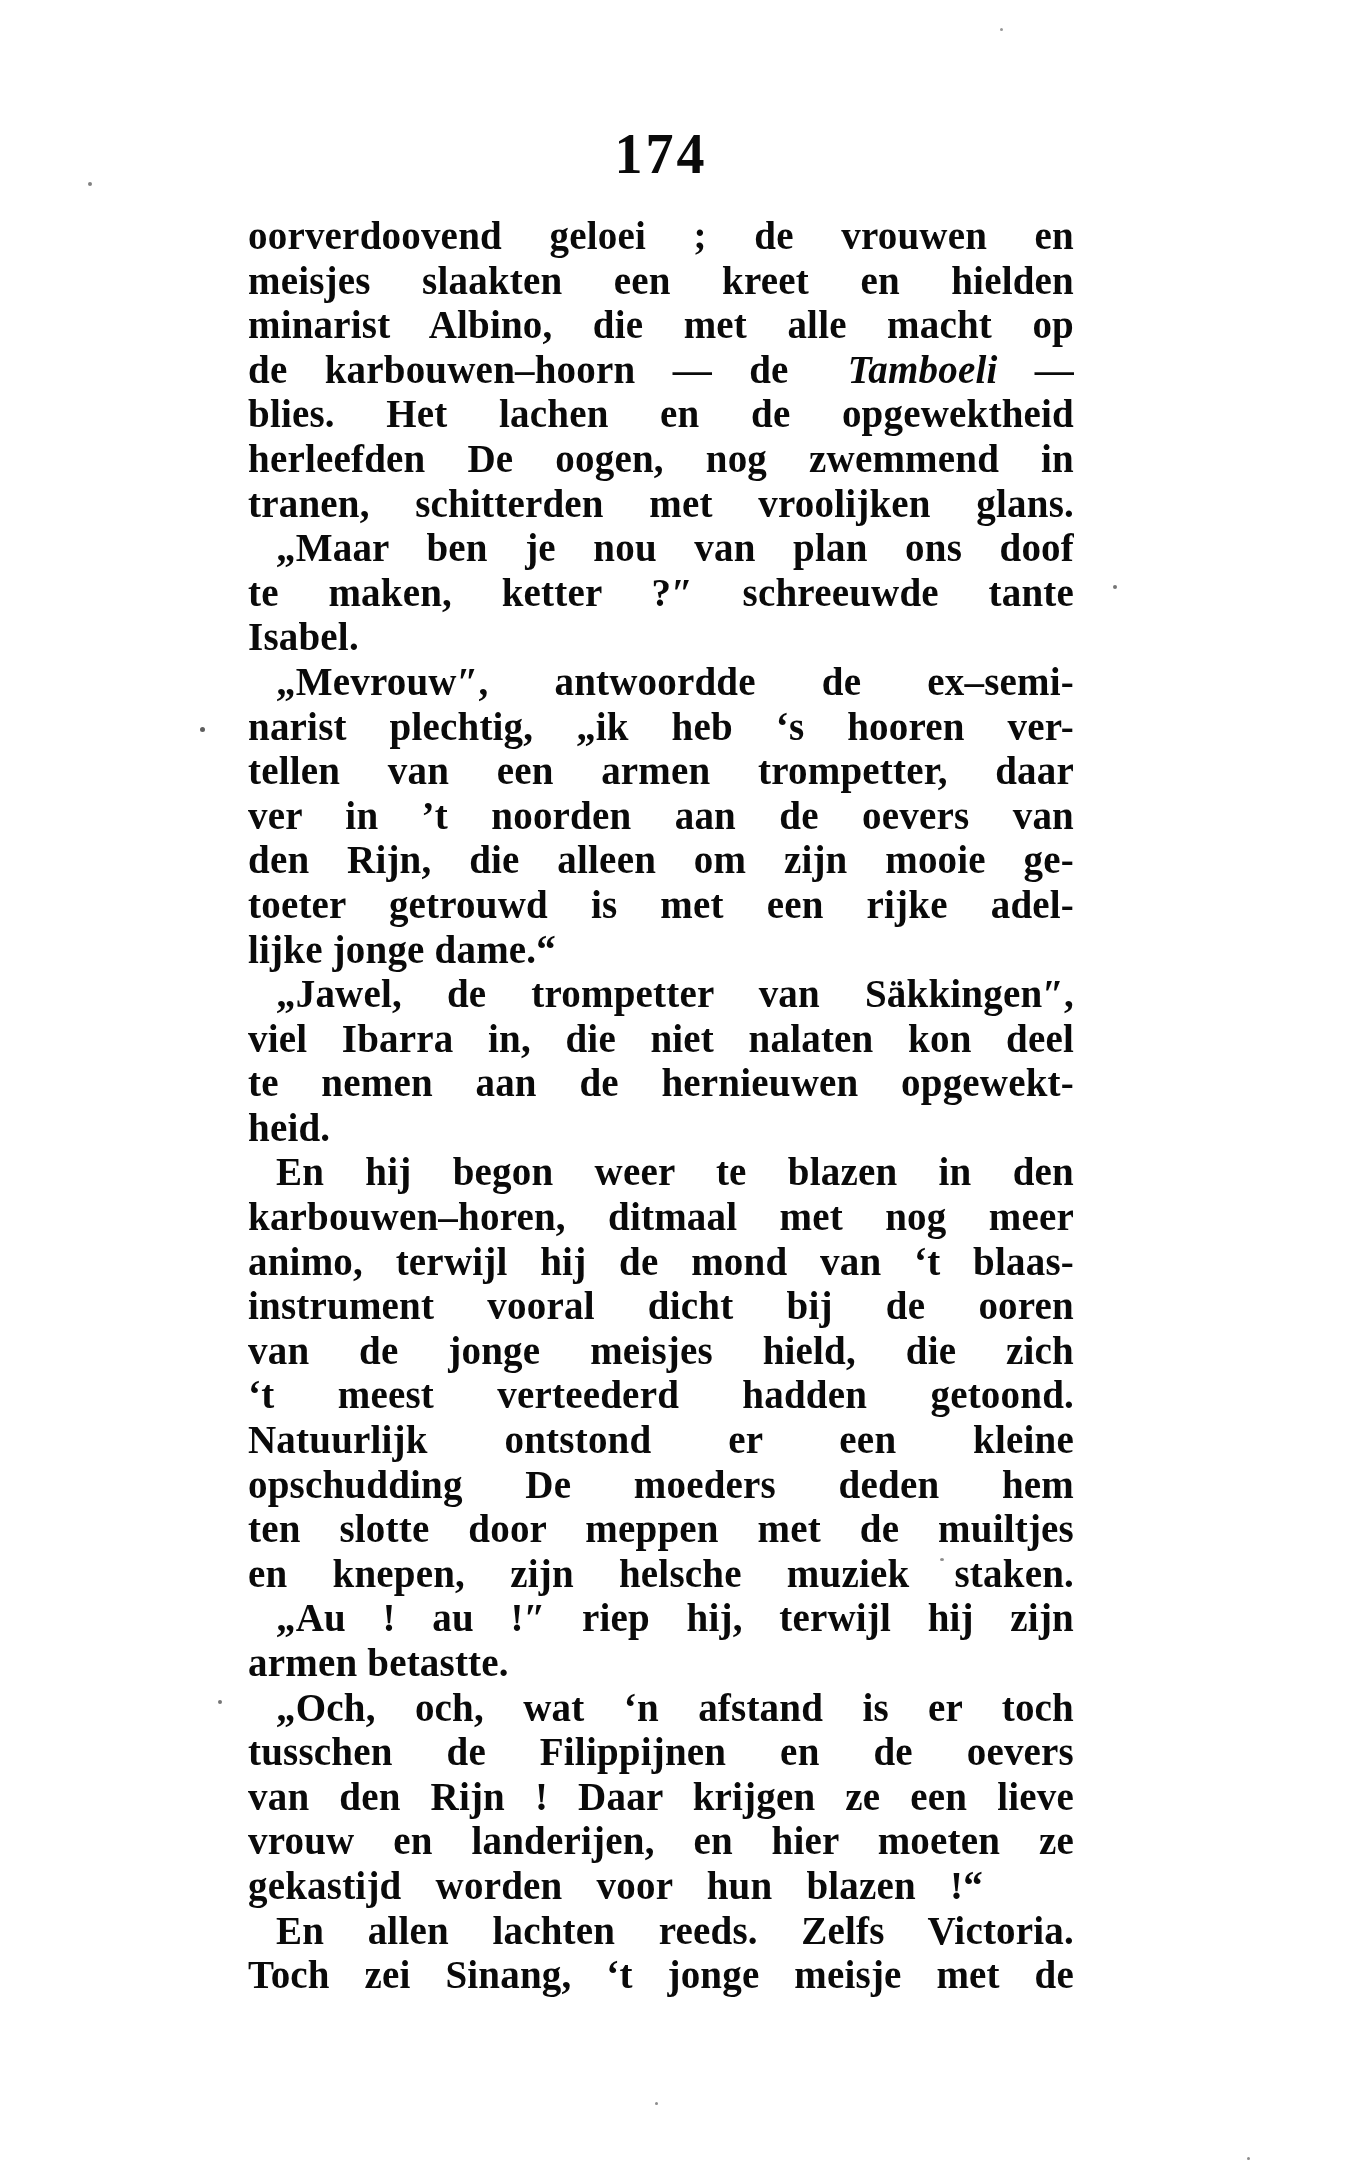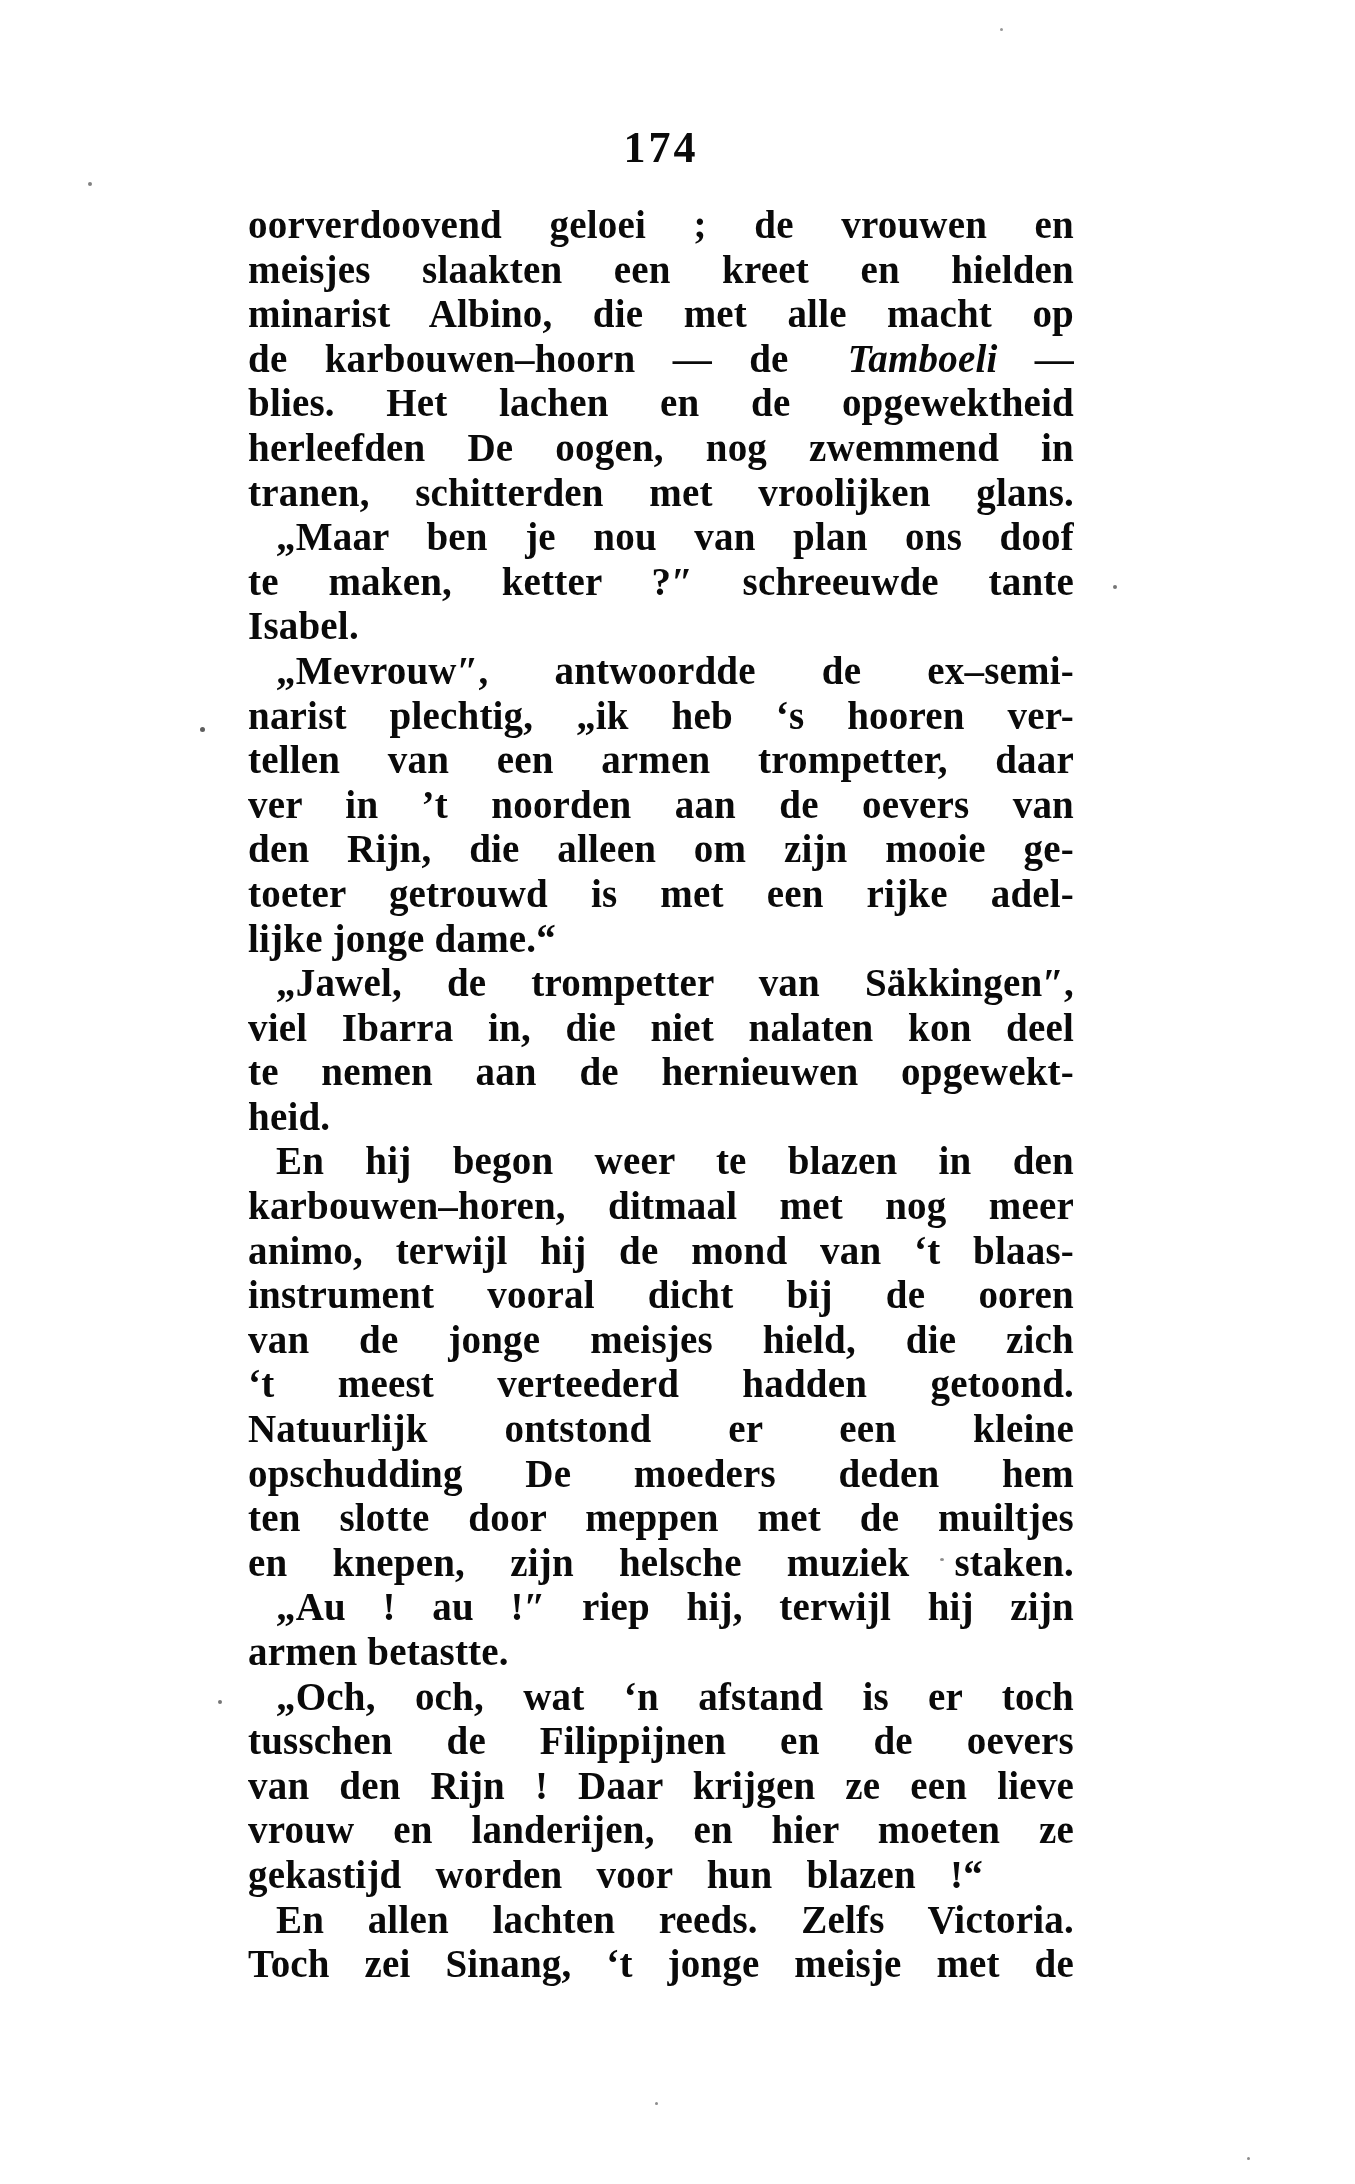--- a/index.html
+++ b/index.html
@@ -16,28 +16,28 @@
     font-family: "Liberation Serif", "DejaVu Serif", serif;
     color: #0a0a0a;
     -webkit-font-smoothing: antialiased;
   }
   .pagenum {
     position: absolute;
     left: 248px;
     top: 122px;
     width: 826px;
     text-align: center;
-    font-size: 44px;
+    font-size: 56px;
     font-weight: 700;
     letter-spacing: 3px;
   }
   .content {
     position: absolute;
     left: 248px;
-    top: 203px;
+    top: 214px;
     width: 826px;
   }
   .line {
     height: 44.6px;
     line-height: 44.6px;
     font-size: 39px;
     font-weight: 700;
     letter-spacing: 0.2px;
     white-space: nowrap;
     text-align: justify;

